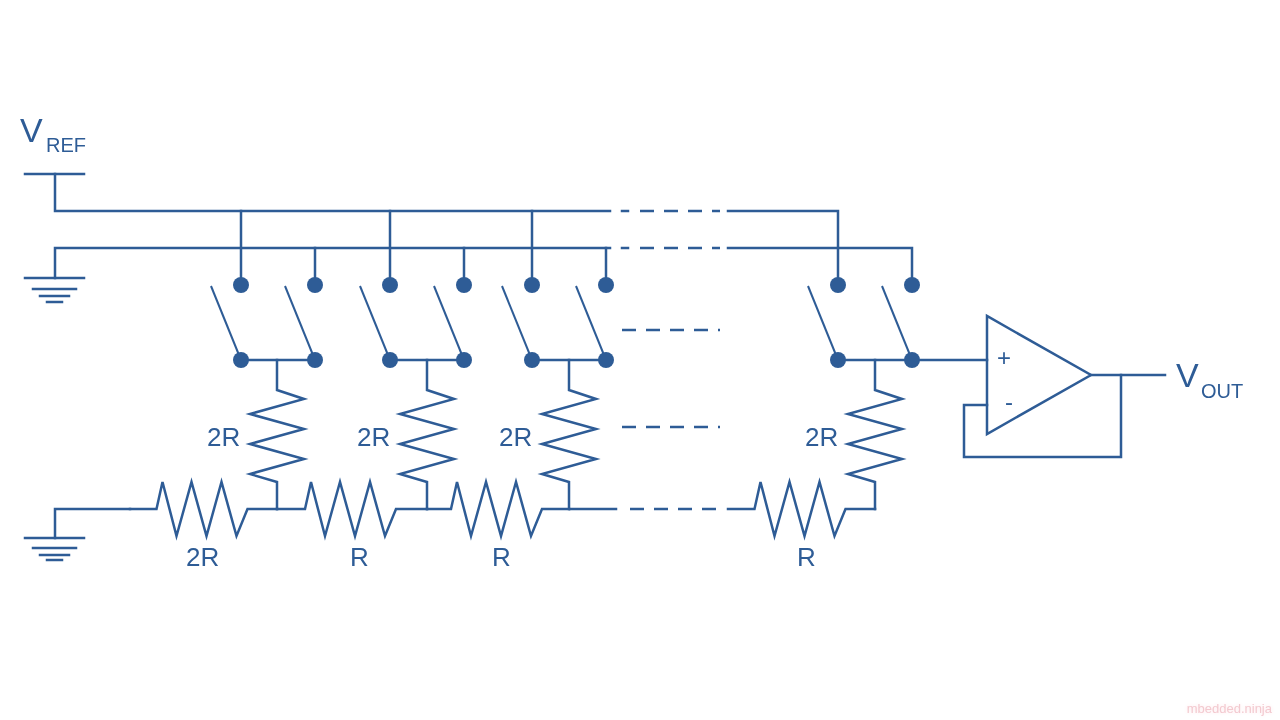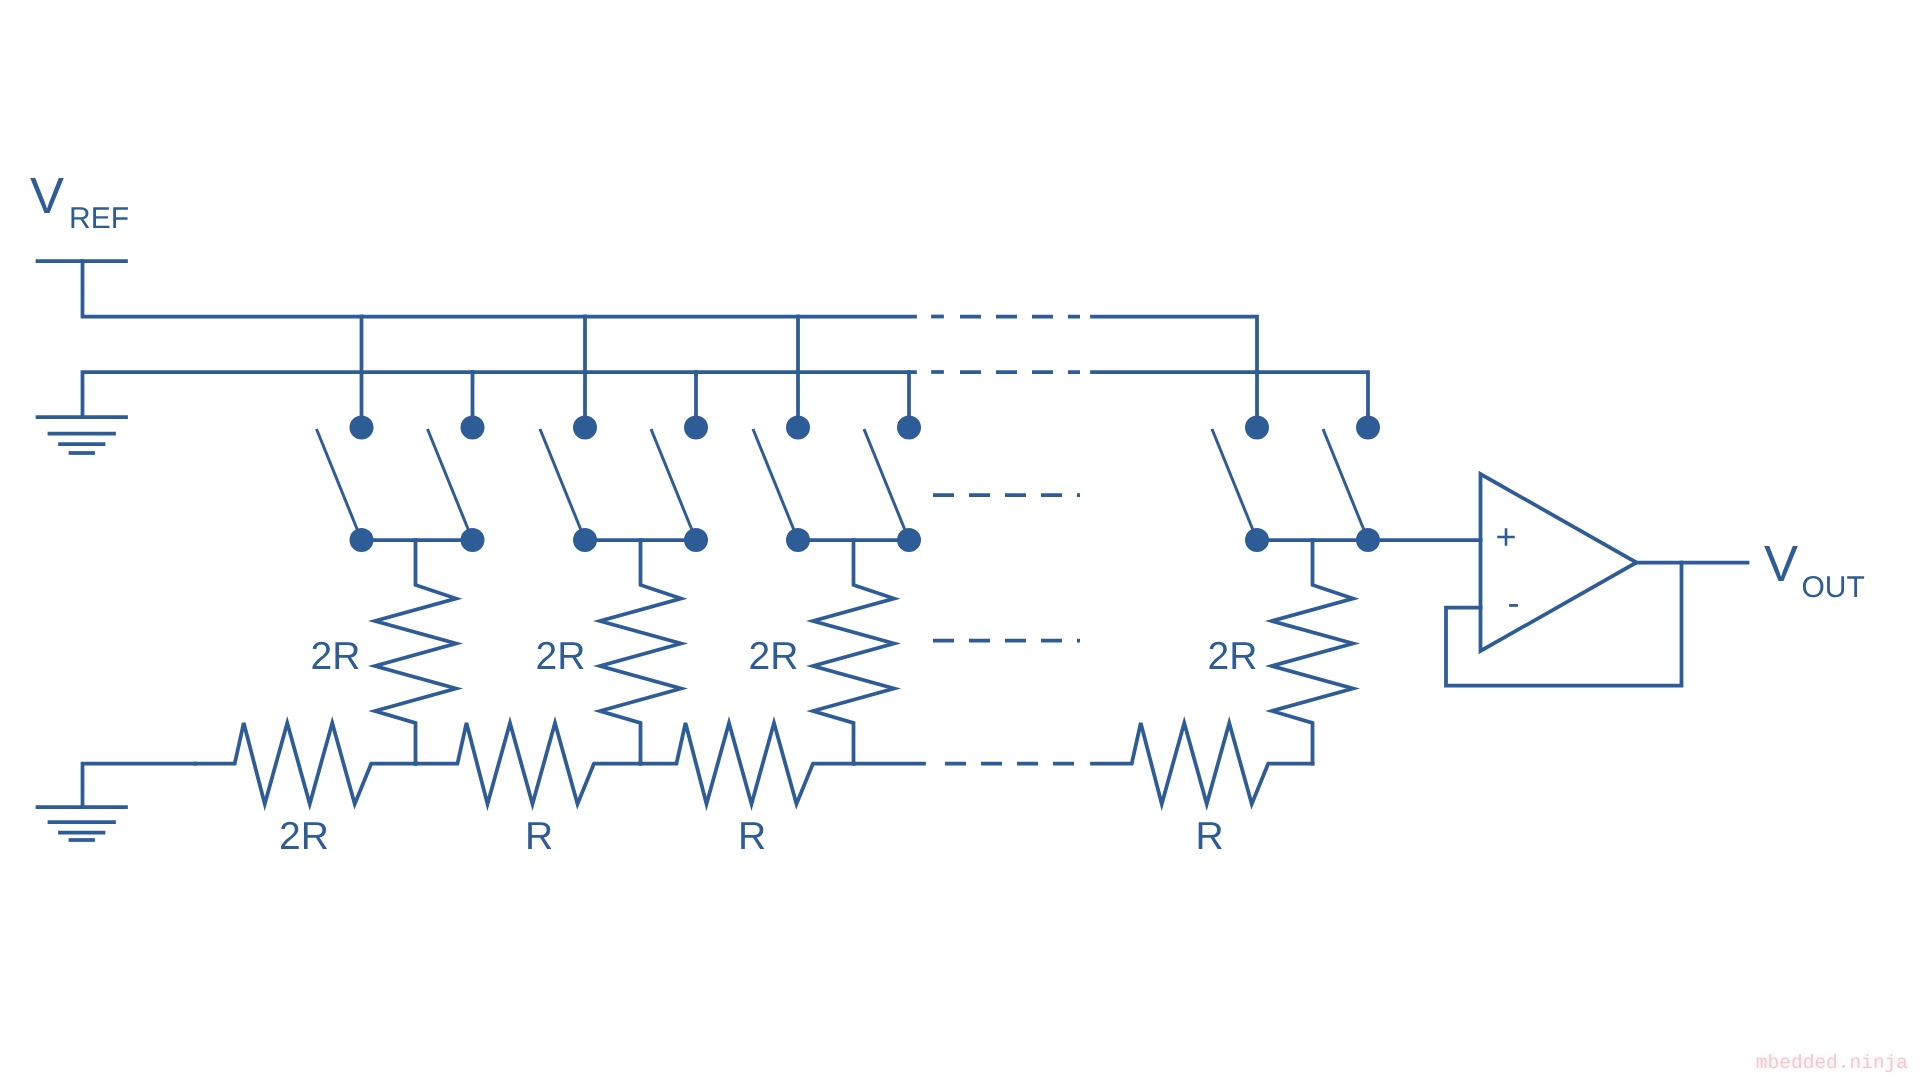--- a/index.html
+++ b/index.html
@@ -5,21 +5,21 @@
   html, body { margin: 0; padding: 0; background: #ffffff; }
   body { width: 1280px; height: 720px; position: relative; overflow: hidden;
          font-family: "Liberation Sans", sans-serif; }
   svg#circuit { position: absolute; left: 0; top: 0; }
   .w { stroke: #2e5c96; stroke-width: 2.5; fill: none; stroke-linecap: square; stroke-linejoin: miter; }
   .thin { stroke: #2e5c96; stroke-width: 2; fill: none; }
   .dash { stroke: #2e5c96; stroke-width: 2.5; fill: none; stroke-dasharray: 14 10; }
   .node { fill: #2e5c96; }
   .lbl { fill: #2e5c96; font-family: "Liberation Sans", sans-serif; }
   .watermark { position: absolute; right: 8px; bottom: 4px; font-size: 13px; color: #f3c9cf;
-               font-family: Liberation Mono, monospace; text-shadow: 0 0 4px #fbe3e7; }
+               font-family: Liberation Sans, sans-serif; text-shadow: 0 0 4px #fbe3e7; }
 </style>
 </head>
 <body>
 
 <svg id="circuit" width="1280" height="720" viewBox="0 0 1280 720">
 
   <g>
     <line class="w" x1="25" y1="174" x2="84" y2="174"></line>
     <polyline class="w" points="55,174 55,211 610,211"></polyline>
   </g>

